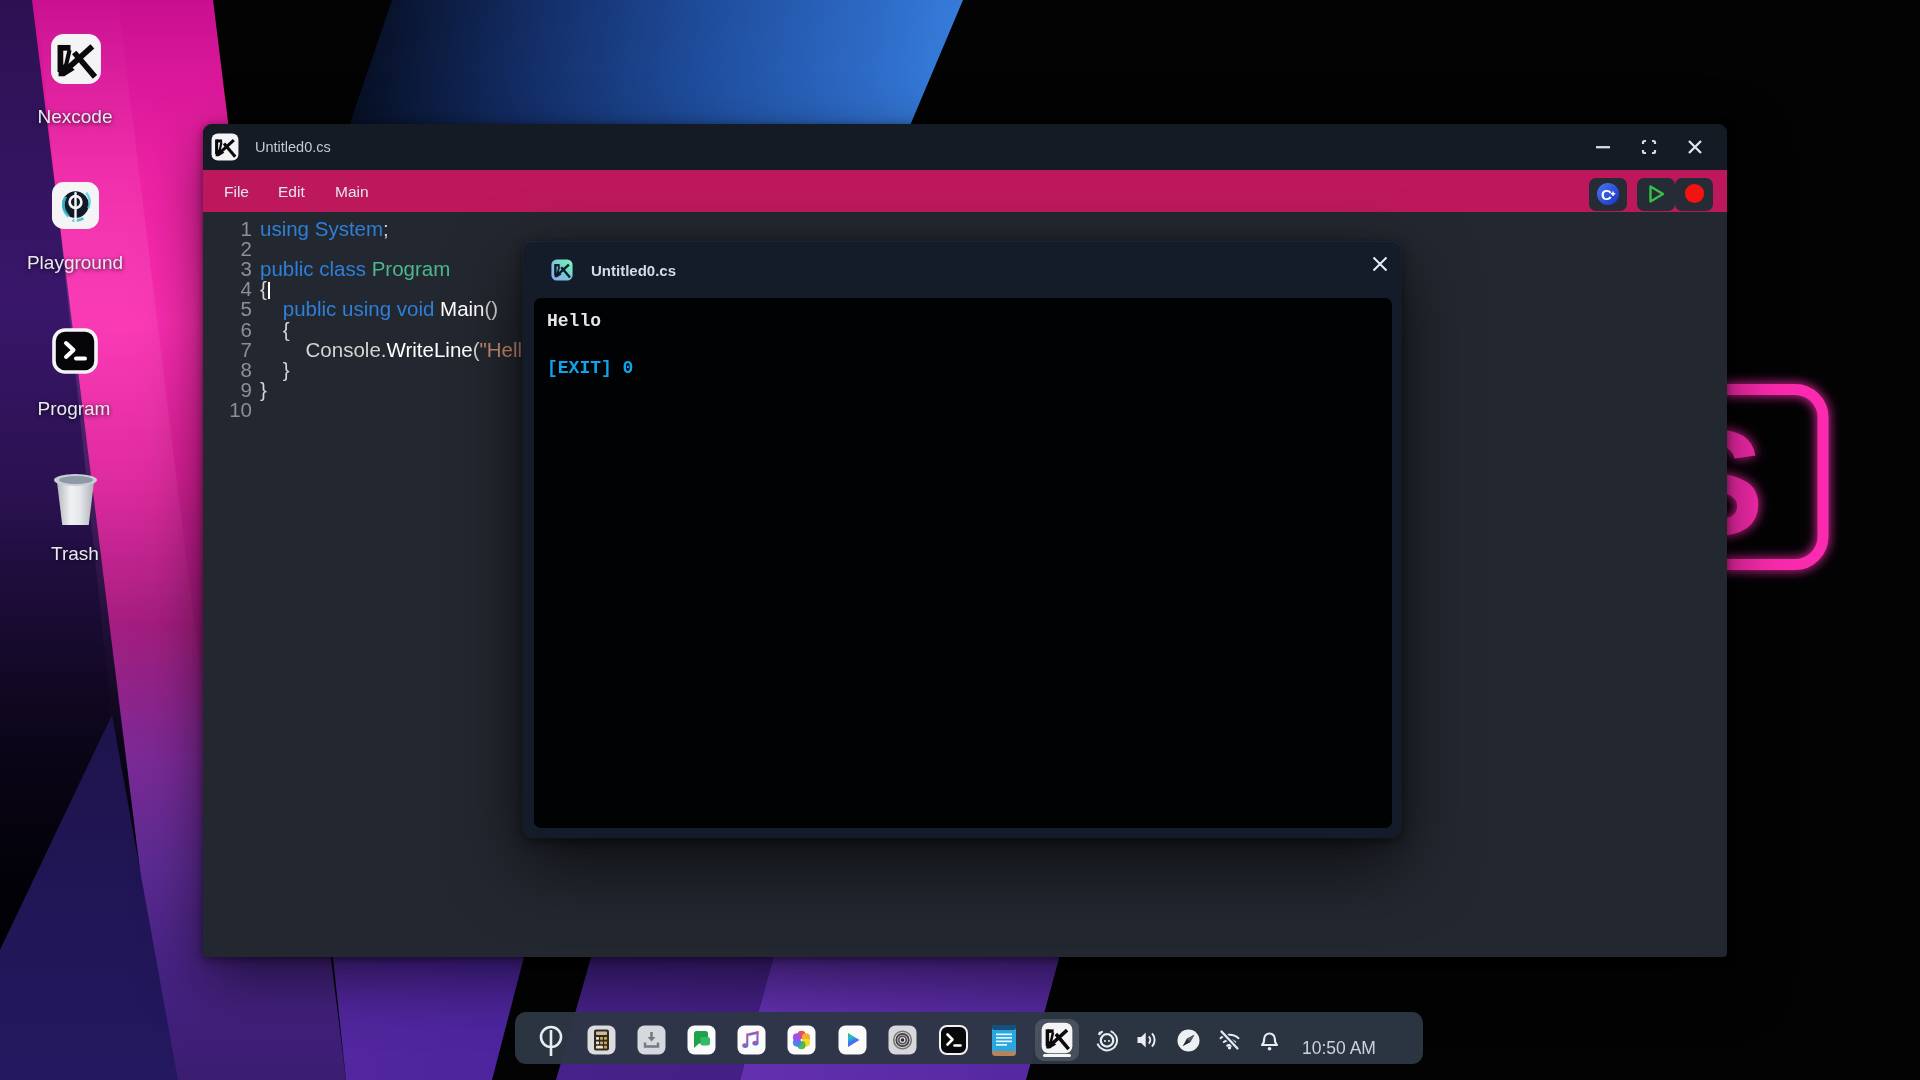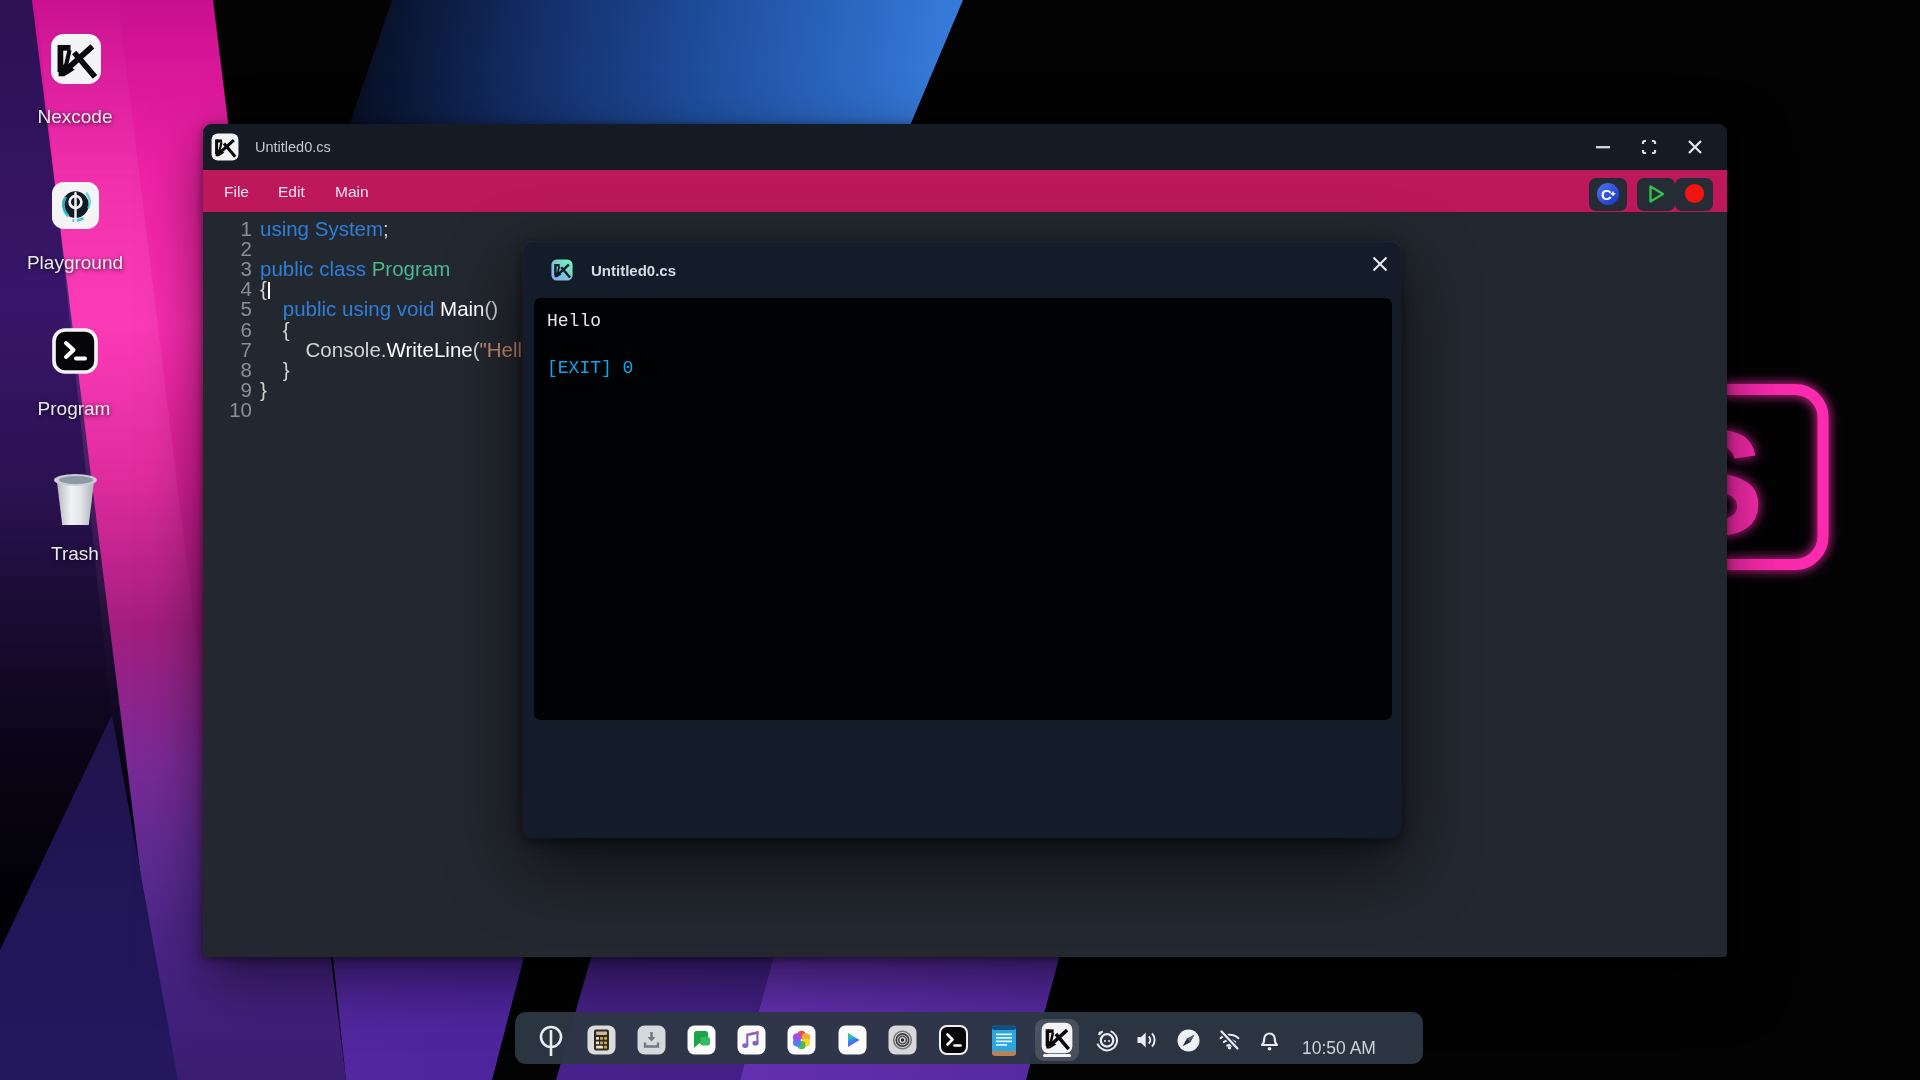--- a/index.html
+++ b/index.html
@@ -58,22 +58,22 @@
   #w1-code { position:absolute; left:0; top:88px; right:0; bottom:0; font-size:20.5px; line-height:20.2px; white-space:pre; }
   .ln { position:absolute; width:49px; text-align:right; color:#8b8f96; }
   .cl { position:absolute; left:57px; color:#d4d4d4; }
   .kw { color:#2e7fd8; } .ty { color:#4db890;text-align:center; } .fn { color:#ffffff; } .st { color:#cd8d72; }
   .cursor { display:inline-block; width:2px; height:17px; background:#fff; vertical-align:-3px; margin-left:1px; }
 
   
   #win2 { position:absolute; left:523px; top:242px; width:878px; height:596px;
     background:#141c29; border-radius:10px;
     box-shadow: 0 3px 12px rgba(0,0,0,.55), 0 26px 70px rgba(0,0,0,.65), 0 0 0 1px rgba(60,80,110,.25); }
-  #w2-term { position:absolute; left:11px; top:56px; width:858px; height:422px; background:#010203; border-radius:7px;
-    font-family:"Liberation Mono", monospace; font-size:18px; font-weight:normal; line-height:23.5px; color:#e6e6e6; padding:12px 0 0 13px; white-space:pre; }
+  #w2-term { position:absolute; left:11px; top:56px; width:858px; height:530px; background:#010203; border-radius:7px;
+    font-family:"Liberation Mono", monospace; font-size:18px; font-weight:bold; line-height:23.5px; color:#e6e6e6; padding:12px 0 0 13px; white-space:pre; }
   #w2-title { position:absolute; left:68px; top:0; height:56px; line-height:57px; color:#d6dbe3; font-size:15px; font-weight:bold; }
 
   
   #dock { position:absolute; left:515px; top:1012px; width:908px; height:52px; background:rgba(45,55,69,.95); border-radius:11px; }
   .clock { position:absolute; left:1302px; top:1038px; color:#ccd2da; font-size:17.5px; white-space:nowrap; }
 </style>
 </head>
 <body>
 <div id="stage">
 

